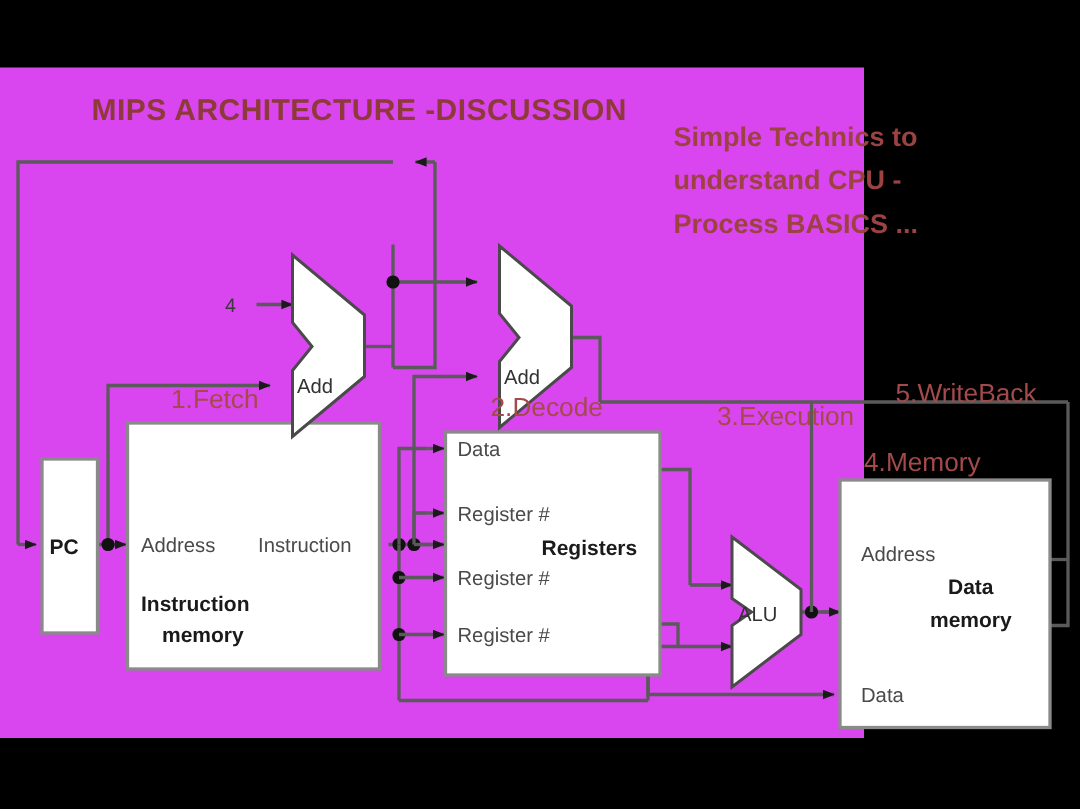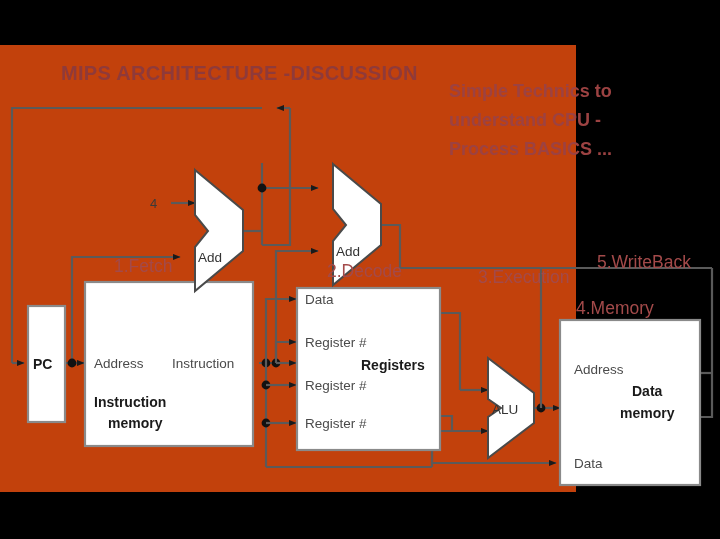--- a/index.html
+++ b/index.html
@@ -14,21 +14,21 @@
     background: #000000;
     overflow: hidden;
     font-family: "Liberation Sans", sans-serif;
   }
   #canvas {
     position: absolute;
     left: 0;
     top: 45px;
     width: 576px;
     height: 447px;
-    background: #c2410c;
+    background: #d946ef;
   }
   .bar {
     position: absolute;
     left: 0;
     width: 720px;
     background: #000000;
   }
   #bar-top { top: 0; height: 45px; }
   #bar-bottom { top: 492px; height: 47px; }
 

